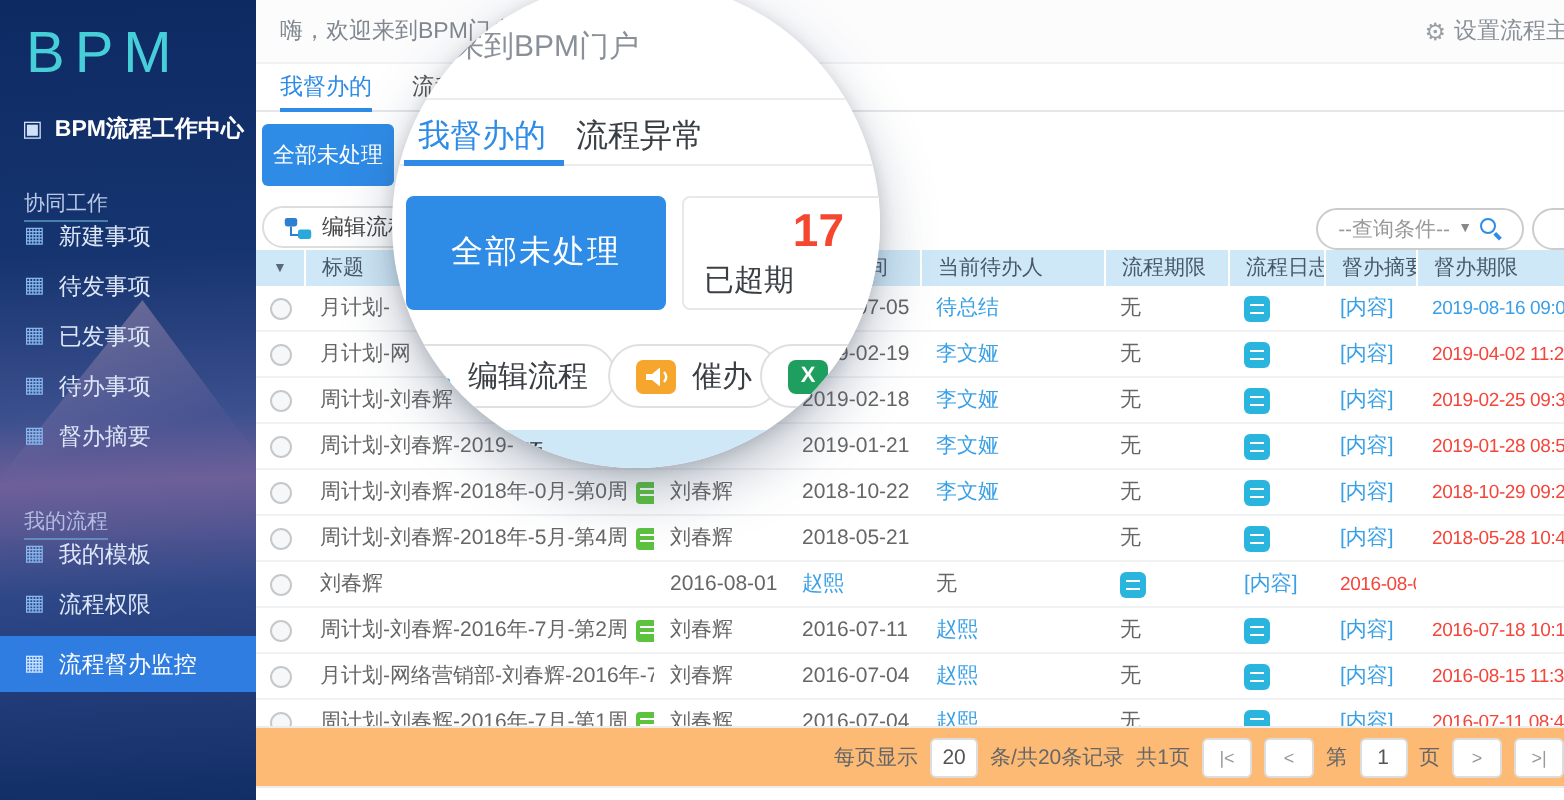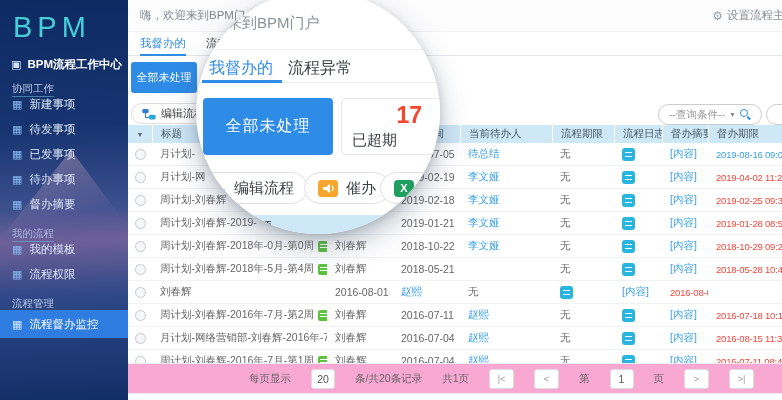--- a/index.html
+++ b/index.html
@@ -7,21 +7,21 @@
        font-family:"Liberation Sans","DejaVu Sans",sans-serif;-webkit-font-smoothing:antialiased}
   
   .sidebar{position:absolute;left:0;top:0;width:128px;height:400px;overflow:hidden;
     background:linear-gradient(178deg,#0d2a63 0%,#16346f 32%,#3c508e 52%,#6d6098 60%,#2e4787 74%,#122e66 100%)}
   .mtn{position:absolute;left:-25px;top:150px;width:185px;height:120px;opacity:.5;
     background:linear-gradient(165deg,rgba(235,190,205,.9),rgba(110,95,160,.4) 55%,rgba(40,60,120,0));
     clip-path:polygon(52% 0,100% 100%,0 100%)}
   .logo{margin:10px 0 0 13px;font-size:29px;line-height:34px;letter-spacing:5px;font-weight:normal;color:#46cfd9}
   .side-home{display:flex;align-items:center;gap:6px;color:#fff;font-size:11.5px;font-weight:bold;
     margin-top:12px;padding-left:11px;height:16px;position:relative}
-  .side-sec{margin:6px 0 0 12px;height:14px}
+  .side-sec{margin:20px 0 0 12px;height:14px}
   .side-sec span{color:#b9c8e8;font-size:10.5px;padding-bottom:2px;border-bottom:1px solid rgba(120,205,235,.5)}
   .side-item{display:flex;align-items:center;gap:7px;color:#dde7f8;font-size:11.5px;height:25px;
     padding-left:12px;cursor:pointer;position:relative}
   .side-item .ico{color:#86b7ef;font-size:11px;line-height:11px}
   .side-item.active{background:#2f7de0;color:#fff;height:28px;margin-top:3px}
   .side-item.active .ico{color:#cfe4ff}
   .home-ico{color:#cfe0f8;font-size:11px}
   
   .main{position:absolute;left:128px;top:0;width:654px;height:400px;background:#fff}
   .topbar{height:32px;display:flex;align-items:center;background:#fcfcfd;border-bottom:1px solid #f1f2f4;
@@ -61,22 +61,22 @@
   .due{font-size:9.5px;letter-spacing:-.2px}
   .due.red{color:#f4453a}.due.blue{color:#3aa0e6}
   .logicon{width:13px;height:13px;border-radius:3px;background-color:#2ab5de;
     background-image:linear-gradient(#fff,#fff),linear-gradient(#fff,#fff);
     background-size:7px 1px;background-repeat:no-repeat;background-position:3px 4px,3px 8px}
   .docicon{display:inline-block;flex:none;width:11px;height:11px;border-radius:2px;background-color:#5cc33f;
     background-image:linear-gradient(#fff,#fff),linear-gradient(#fff,#fff);
     background-size:7px 1px;background-repeat:no-repeat;background-position:2px 3px,2px 6px;margin-left:4px}
   
   .pagebar{position:absolute;left:0;top:363px;width:654px;height:31px;border-top:1px solid #ececec;border-bottom:1px solid #ececec;
-    display:flex;align-items:center;justify-content:flex-end;gap:20px;padding-right:28px;box-sizing:border-box;
-    font-size:10.5px;color:#666;background:#f9a8d4}
+    display:flex;align-items:center;justify-content:flex-end;gap:6px;padding-right:0;box-sizing:border-box;
+    font-size:10.5px;color:#666;background:#fdba74}
   .pgbox{min-width:24px;height:20px;border:1px solid #ddd;border-radius:3px;display:flex;align-items:center;
     justify-content:center;background:#fff;color:#555;font-size:10.5px;box-sizing:border-box;padding:0 3px}
   .pgbtn{width:25px;height:20px;border:1px solid #ddd;border-radius:3px;display:flex;align-items:center;
     justify-content:center;background:#fff;color:#999;font-size:9px;box-sizing:border-box;cursor:pointer}
   
   .lens{position:absolute;left:196px;top:-10px;width:244px;height:244px;border-radius:50%;background:#fff;
     box-shadow:0 12px 28px rgba(60,80,110,.35),0 2px 8px rgba(0,0,0,.15);overflow:hidden;z-index:5}
   .lens *{position:absolute;box-sizing:border-box}
   .lz-welcome{left:-29px;top:24px;font-size:15px;color:#8a9099;white-space:nowrap}
   .lz-div1{left:0;right:0;top:59px;height:1px;background:#ececec}
@@ -140,22 +140,20 @@
     <span>我的流程</span></div>
   <div class="side-item">
     <span class="ico">▦</span>
     <span>我的模板</span>
     </div>
   <div class="side-item">
     <span class="ico">▦</span>
     <span>流程权限</span>
     </div>
 
-  <div class="side-sec">
-    <span>流程管理</span></div>
   <div class="side-item active">
     <span class="ico">▦</span>
     <span>流程督办监控</span>
     </div>
 </div>
 
 <div class="main">
 
   <div class="topbar">
     <span>嗨，欢迎来到BPM门户</span>

